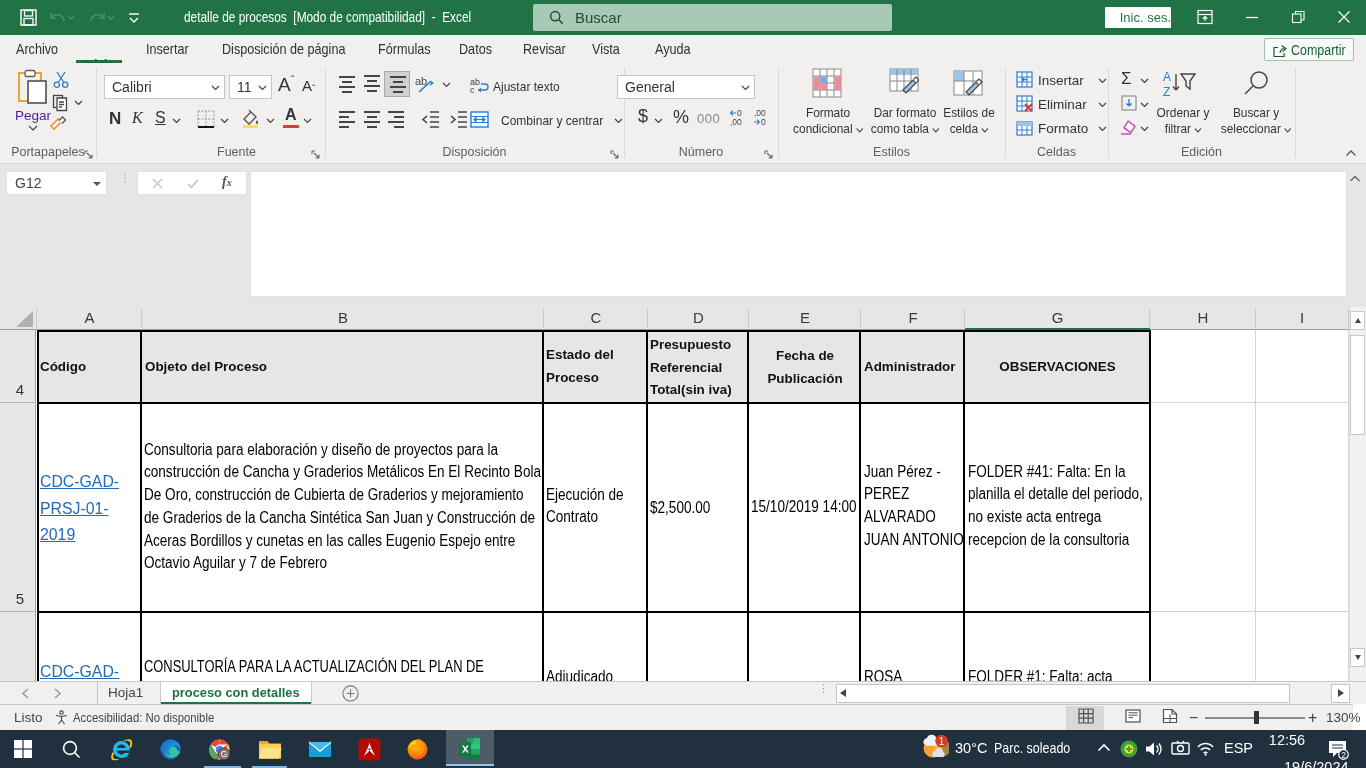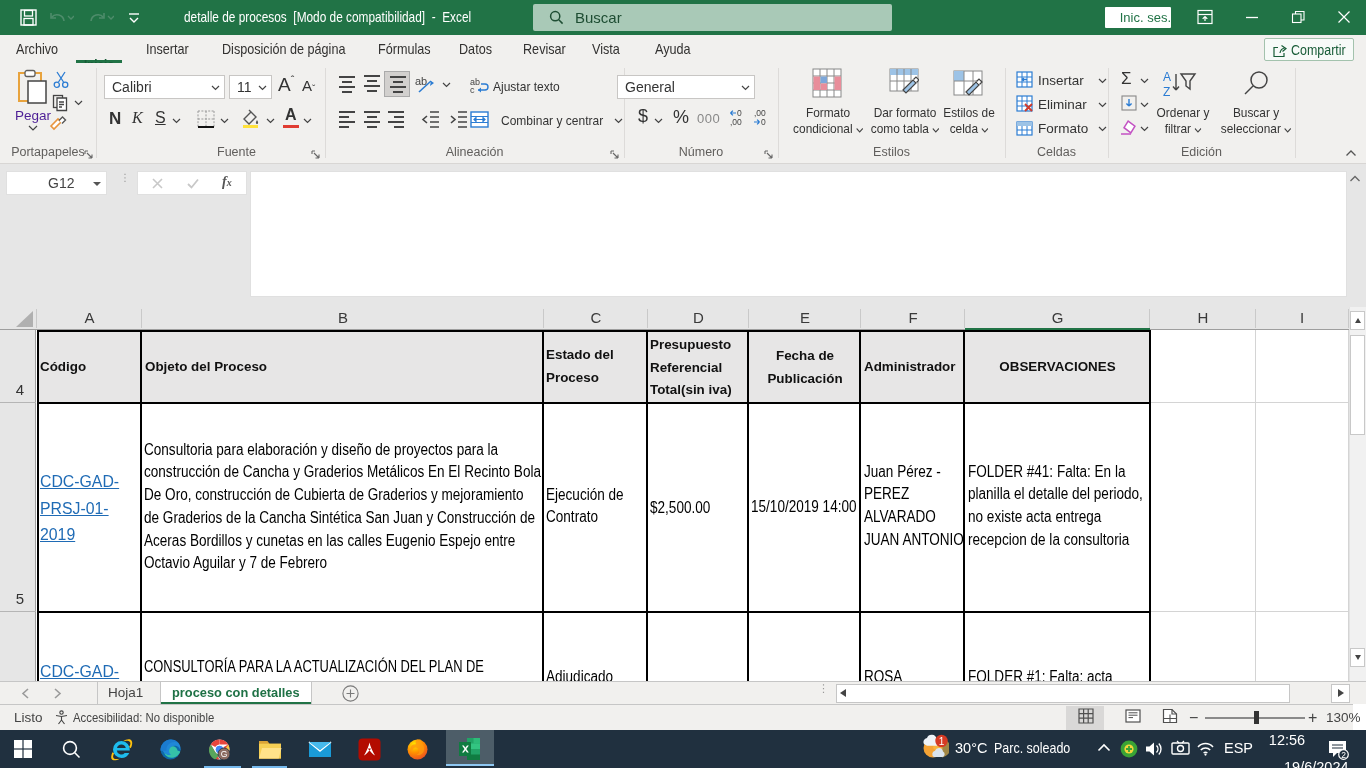--- a/index.html
+++ b/index.html
@@ -93,21 +93,21 @@
   <div class="abs gsep" style="left:96px;"></div>
   <div class="abs gsep" style="left:325px;"></div>
   <div class="abs gsep" style="left:624px;"></div>
   <div class="abs gsep" style="left:778px;"></div>
   <div class="abs gsep" style="left:1005px;"></div>
   <div class="abs gsep" style="left:1108px;"></div>
   <div class="abs gsep" style="left:1295px;"></div>
 
   <div class="abs glab" style="left:0px;width:96px;">Portapapeles</div>
   <div class="abs glab" style="left:96px;width:229px;margin-left:26px;">Fuente</div>
-  <div class="abs glab" style="left:325px;width:299px;">Alineación</div>
+  <div class="abs glab" style="left:325px;width:299px;">Disposición</div>
   <div class="abs glab" style="left:624px;width:154px;">Número</div>
   <div class="abs glab" style="left:778px;width:227px;">Estilos</div>
   <div class="abs glab" style="left:1005px;width:103px;">Celdas</div>
   <div class="abs glab" style="left:1108px;width:187px;">Edición</div>
 
   <svg class="abs dlg" style="left:84px;" viewBox="0 0 10 10">
       <path d="M1 1 H4 M1 1 V4 M3 3 L8 8 M8 8 V4.5 M8 8 H4.5" stroke="#666" fill="none" stroke-width="1.1"></path>
     </svg>
   <svg class="abs dlg" style="left:311px;" viewBox="0 0 10 10">
       <path d="M1 1 H4 M1 1 V4 M3 3 L8 8 M8 8 V4.5 M8 8 H4.5" stroke="#666" fill="none" stroke-width="1.1"></path>
@@ -374,21 +374,21 @@
 .glab { top:82px; height:16px; text-align:center; font-size:12.5px; color:#605e5c; }
 .dlg  { top:87px; width:10px; height:10px; }
 .combo { height:24px; background:#fff; border:1px solid #c8c6c4; font-size:14px; color:#333; line-height:22px; }
 .ali { width:20px; height:20px; }
 .cic { width:17px; height:17px; }
 .rl2 { top:42px; text-align:center; font-size:13.5px; color:#333; line-height:15.5px; transform:scaleX(0.88); }
 </style>
 
 <div class="abs" id="fbar" style="left:0;top:164px;width:1366px;height:143px;background:#e6e6e6;">
   <div class="abs" style="left:6px;top:7px;width:101px;height:24px;background:#fff;border:1px solid #e0e0e0;">
-    <div class="abs" style="left:8px;top:3px;font-size:14px;color:#444;margin-left:33px;">G12</div>
+    <div class="abs" style="left:8px;top:3px;font-size:14px;color:#444;">G12</div>
     <div class="abs" style="left:86px;top:10px;width:0;height:0;border-left:4px solid transparent;border-right:4px solid transparent;border-top:4.5px solid #555;"></div>
   </div>
   <div class="abs" style="left:120px;top:12px;width:3px;height:14px;color:#999;font-size:10px;line-height:4.5px;">⋮</div>
   <div class="abs" style="left:137px;top:7px;width:110px;height:24px;background:#fff;border:1px solid #e0e0e0;">
     <svg class="abs" style="left:13px;top:5px" width="13" height="13" viewBox="0 0 13 13" stroke="#c8c8c8" stroke-width="1.6">
         <path d="M2 2 L11 11 M11 2 L2 11"></path>
       </svg>
     <svg class="abs" style="left:48px;top:5px" width="14" height="13" viewBox="0 0 14 13" fill="none" stroke="#c8c8c8" stroke-width="1.8">
         <path d="M2 7 L5.5 10.5 L12 2.5"></path>
       </svg>

